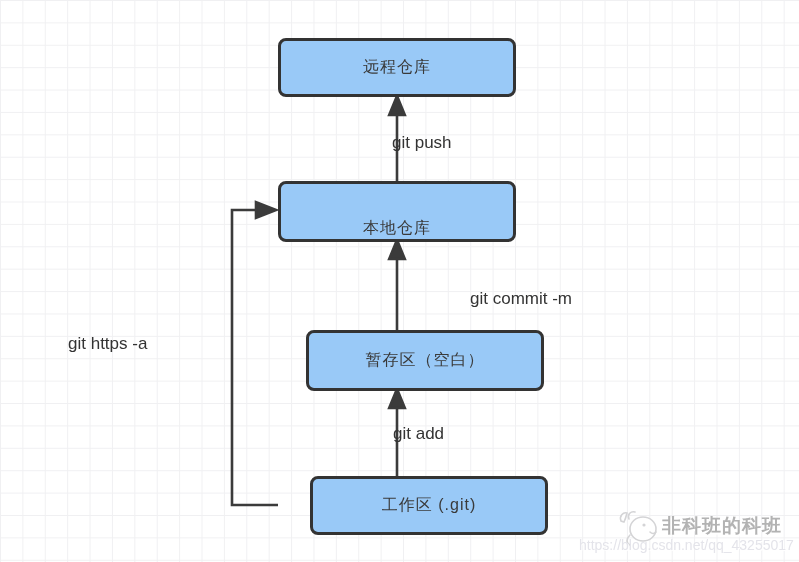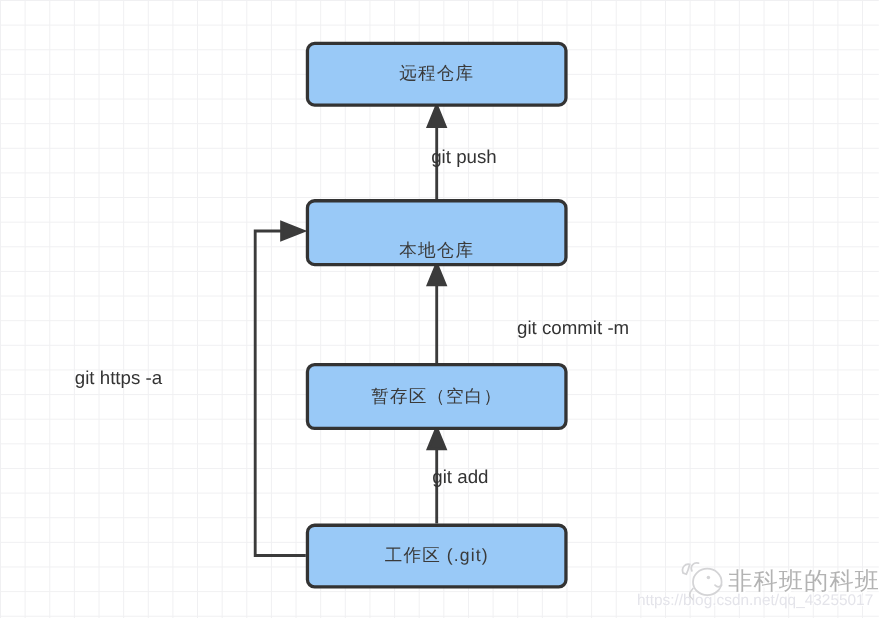--- a/index.html
+++ b/index.html
@@ -28,22 +28,22 @@
     border-radius: 8px;
     display: flex;
     align-items: center;
     justify-content: center;
     font-size: 16px;
     color: #3a3a3a;
     letter-spacing: 1px;
   }
   .node-remote    { top: 38px;  }
   .node-local     { top: 181px; height: 55px; align-items: flex-end; }
-  .node-stage     { top: 330px; height: 55px; }
-  .node-workspace { top: 476px; }
+  .node-stage     { top: 330px; height: 55px; margin-left: 28px; }
+  .node-workspace { top: 476px; margin-left: 32px; }
   .edge-label {
     position: absolute;
     font-size: 17px;
     color: #333333;
     white-space: nowrap;
   }
   .label-git-push     { left: 392px; top: 133px; }
   .label-git-commit-m { left: 470px; top: 289px; }
   .label-git-add      { left: 393px; top: 424px; }
   .label-git-commit-a { left: 68px;  top: 334px; }
@@ -56,22 +56,22 @@
     position: absolute;
     left: 617px;
     top: 509px;
     width: 45px;
     height: 40px;
   }
   .watermark-name {
     position: absolute;
     left: 662px;
     top: 513px;
-    font-size: 22px;
-    font-weight: normal;
+    font-size: 19px;
+    font-weight: bold;
     letter-spacing: 1px;
     color: #b3b3b3;
     text-shadow: 2px 2px 0 #ffffff, 1px 1px 0 #ffffff;
     white-space: nowrap;
   }
   .watermark-url {
     position: absolute;
     left: 543px;
     top: 537px;
     font-size: 14px;

